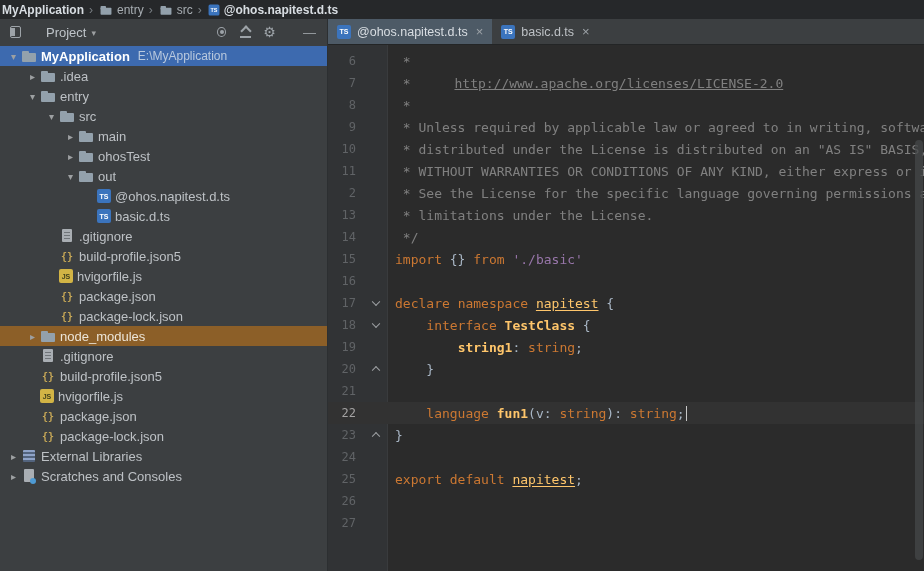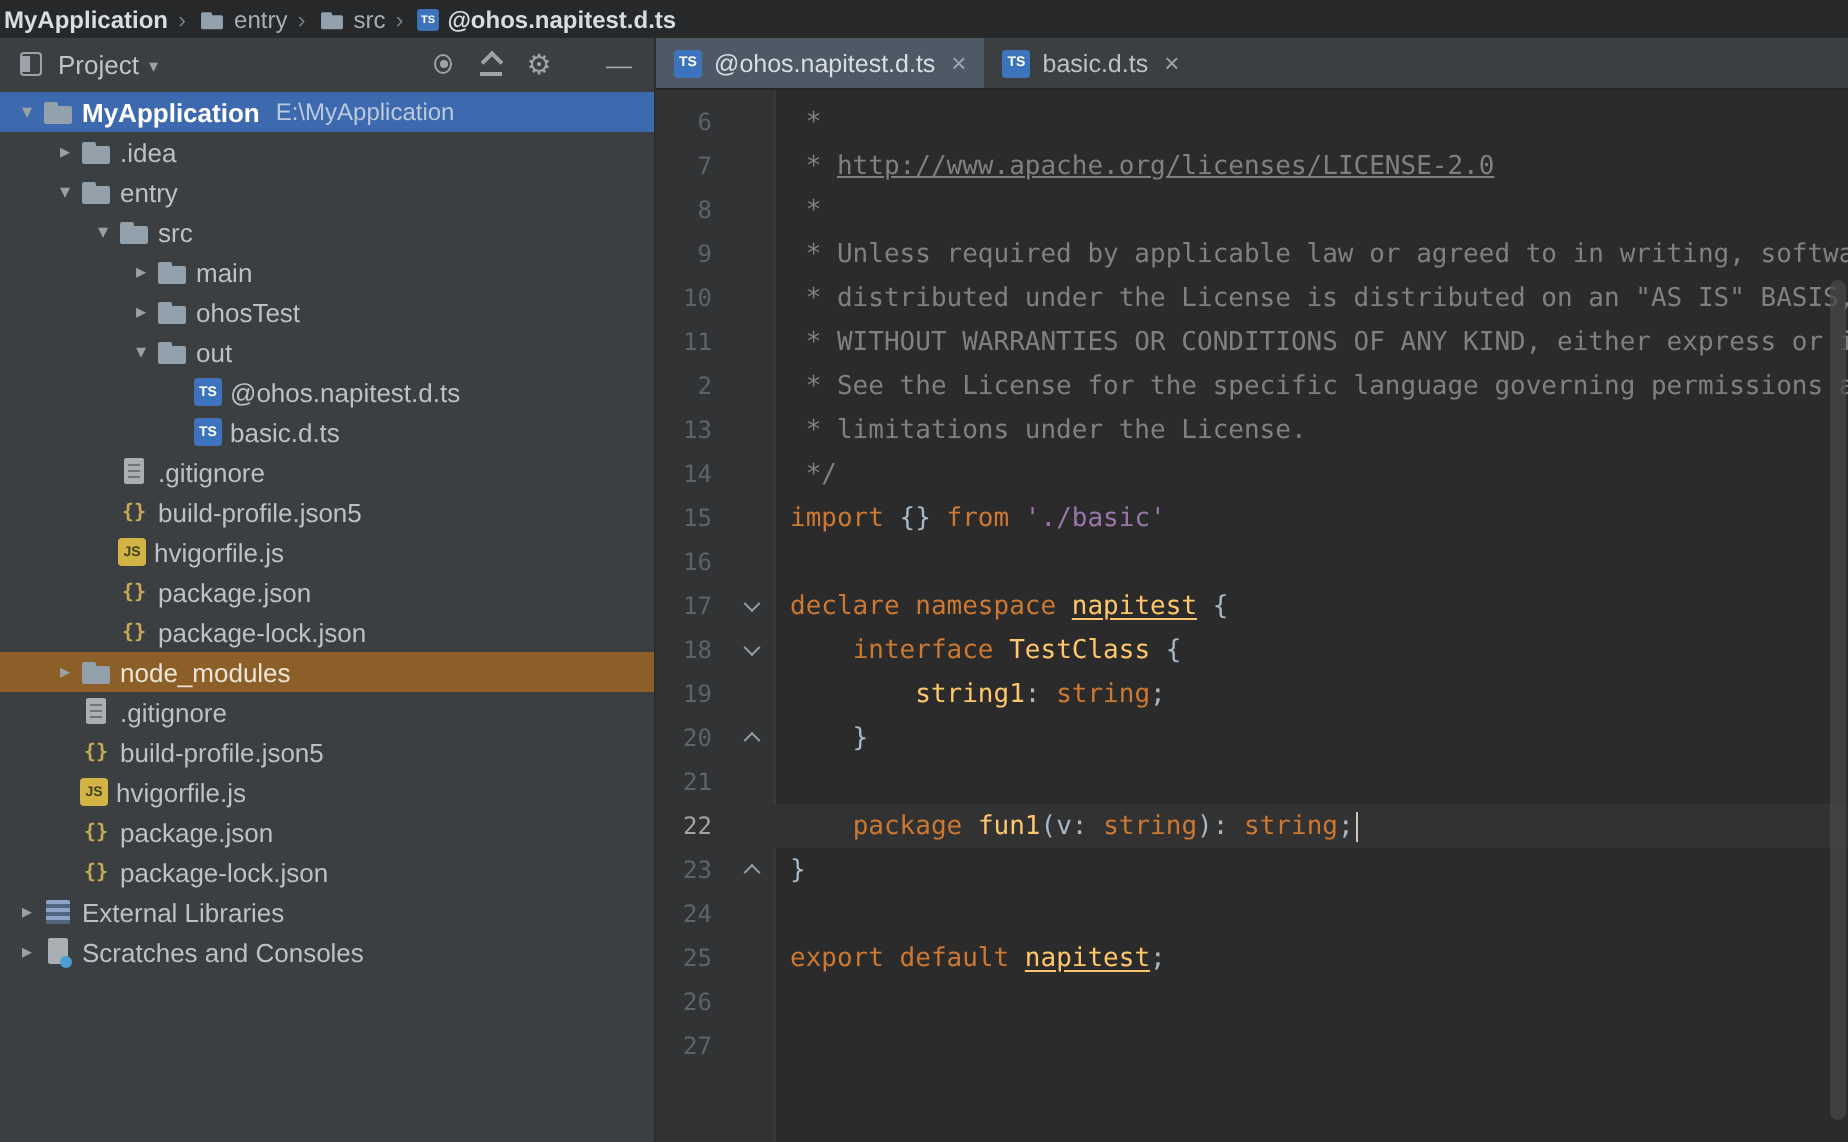--- a/index.html
+++ b/index.html
@@ -12,21 +12,21 @@
   .bc-item .bc-label{color:#a8aeb3;}
   .bc-item.bold .bc-label{color:#d8dde2;font-weight:bold;}
   .bc-sep{color:#787e83;padding:0 3px;}
   .bc-item .ic{transform:scale(.78);}
 
   
   .main{flex:1;display:flex;min-height:0;}
 
   
   .project-panel{width:328px;flex:none;background:var(--panel);display:flex;flex-direction:column;border-right:1px solid #2c2f31;}
-  .panel-header{height:26px;flex:none;display:flex;align-items:center;gap:5px;padding:0 9px 0 7px;color:#bfc4c9;font-size:13px;}
+  .panel-header{height:26px;flex:none;display:flex;align-items:center;gap:22px;padding:0 9px 0 7px;color:#bfc4c9;font-size:13px;}
   .panel-title{display:flex;align-items:center;gap:5px;}
   .hdr-caret{font-size:9px;color:#9da0a2;padding-top:1px;}
   .hdr-spacer{flex:1;}
   .hdr-ic{width:17px;height:16px;position:relative;display:inline-flex;align-items:center;justify-content:center;color:#9da3a8;font-size:14px;line-height:1;}
   .hdr-ic.toolwin::before{content:"";position:absolute;inset:2px 3px;border:1px solid #9da3a8;border-radius:2px;}
   .hdr-ic.toolwin::after{content:"";position:absolute;left:4px;top:4px;bottom:4px;width:4px;background:#9da3a8;}
   .hdr-ic.target::before{content:"";position:absolute;inset:3px 4px;border:1.5px solid #9da3a8;border-radius:50%;}
   .hdr-ic.target::after{content:"";position:absolute;left:50%;top:50%;width:4px;height:4px;margin:-2px 0 0 -2px;border-radius:50%;background:#9da3a8;}
   .hdr-ic.collapse::before{content:"";position:absolute;top:3px;left:5px;width:6px;height:6px;border-left:2px solid #9da3a8;border-top:2px solid #9da3a8;transform:rotate(45deg);}
   .hdr-ic.collapse::after{content:"";position:absolute;bottom:2px;left:3px;right:3px;height:2px;background:#9da3a8;}
@@ -73,24 +73,24 @@
   .ln{width:30px;text-align:right;font-size:12px;color:var(--lnum);padding-right:2px;}
   .code-row.active .ln{color:var(--lnumA);}
   .fold-cell{width:30px;height:100%;position:relative;}
   .fold-mark{position:absolute;right:9px;top:50%;width:6px;height:6px;border-right:1.6px solid #9da0a3;border-bottom:1.6px solid #9da0a3;}
   .fold-down{transform:translateY(-70%) rotate(45deg);}
   .fold-up{transform:translateY(-30%) rotate(-135deg);}
   .code-cell{white-space:pre;font-size:13px;color:var(--txt);padding-left:7px;}
   .caret-bar{display:inline-block;width:1.5px;height:15px;background:#c8c8c8;vertical-align:text-bottom;margin-left:1px;}
 
   .tok-cm{color:var(--cm);}
-  .tok-url{color:var(--cm);text-decoration:underline;}
+  .tok-url{color:var(--cm);text-decoration:underline;margin-left:36px;}
   .tok-kw{color:var(--kw);font-weight:normal;}
   .tok-ty{color:var(--kw);margin-top:40px;}
-  .tok-decl{color:var(--decl);}
+  .tok-decl{color:var(--decl);font-weight:bold;}
   .tok-declu{color:var(--decl);text-decoration:underline;text-underline-offset:2px;text-align:center;}
   .tok-str{color:var(--str);}
   .tok-txt{color:var(--txt);}
 
   .scrollbar{position:absolute;right:0;top:0;bottom:0;width:10px;z-index:2;}
   .scroll-thumb{position:absolute;right:1px;top:18%;width:8px;height:80%;background:#45484a;border-radius:4px;opacity:.75;}
 </style>
 </head>
 <body>
 
@@ -381,21 +381,21 @@
                 <span class="ln">21</span>
                 <span class="fold-cell"></span>
               </span>
               <span class="code-cell"></span>
             </div>
             <div class="code-row active">
               <span class="gutter-cell">
                 <span class="ln">22</span>
                 <span class="fold-cell"></span>
               </span>
-              <span class="code-cell"><span class="tok-txt">    </span><span class="tok-kw">package</span><span class="tok-txt"> </span><span class="tok-decl">fun1</span><span class="tok-txt">(v: </span><span class="tok-ty">string</span><span class="tok-txt">): </span><span class="tok-ty">string</span><span class="tok-txt">;</span><span class="caret-bar"></span></span>
+              <span class="code-cell"><span class="tok-txt">    </span><span class="tok-kw">language</span><span class="tok-txt"> </span><span class="tok-decl">fun1</span><span class="tok-txt">(v: </span><span class="tok-ty">string</span><span class="tok-txt">): </span><span class="tok-ty">string</span><span class="tok-txt">;</span><span class="caret-bar"></span></span>
             </div>
             <div class="code-row">
               <span class="gutter-cell">
                 <span class="ln">23</span>
                 <span class="fold-cell">
                   <span class="fold-mark fold-up"></span>
                 </span>
               </span>
               <span class="code-cell"><span class="tok-txt">}</span></span>
             </div>

